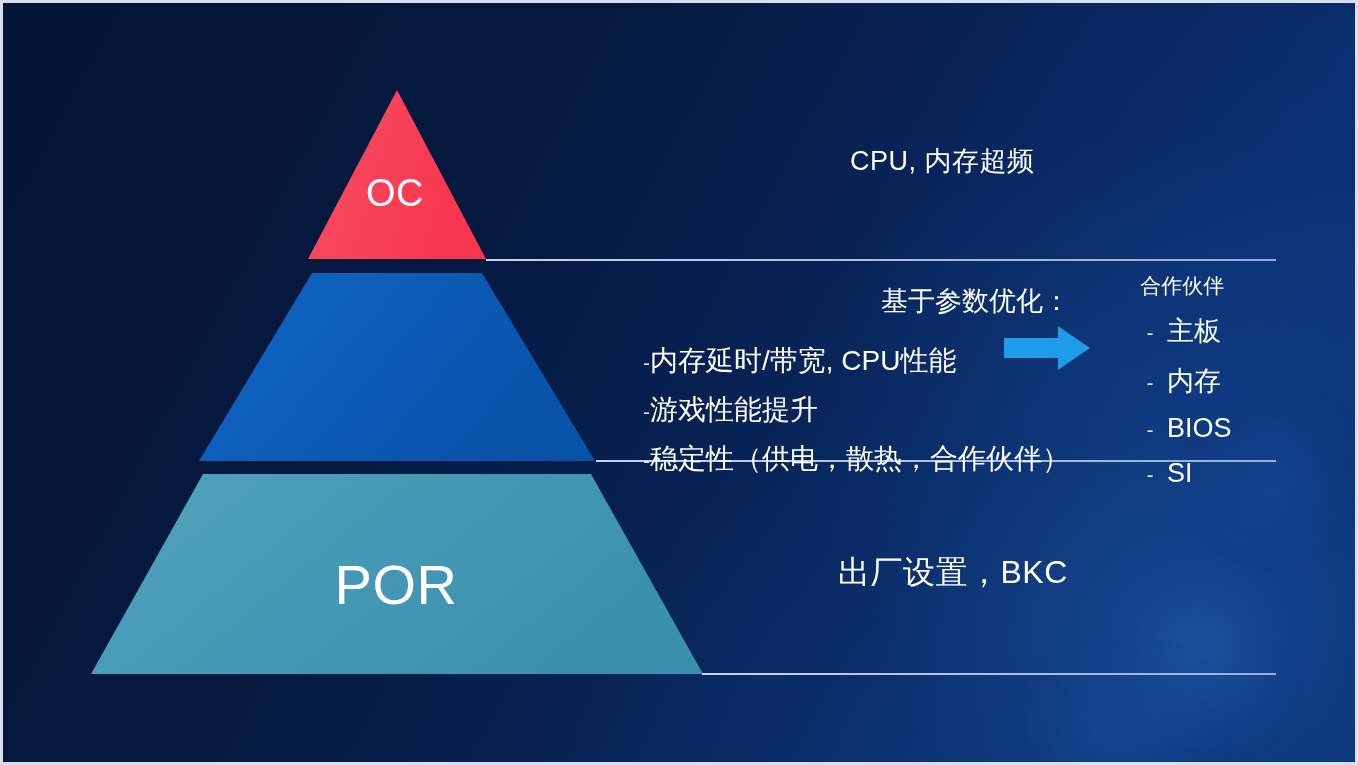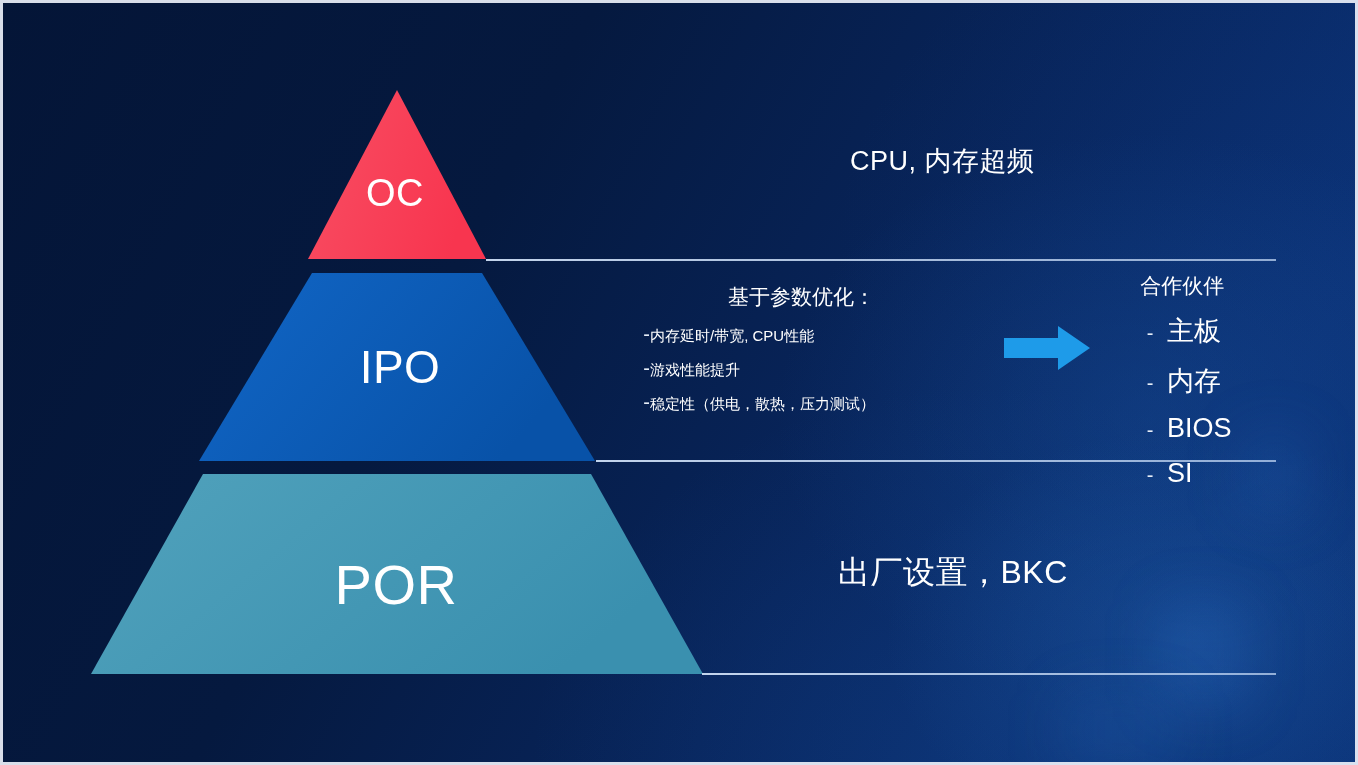--- a/index.html
+++ b/index.html
@@ -71,37 +71,37 @@
     white-space: nowrap;
   }
   #por-note {
     left: 838px; top: 551px;
     font-size: 32px;
     letter-spacing: 0.5px;
     white-space: nowrap;
   }
   #ipo-detail { left: 618px; top: 283px; }
   #ipo-detail .heading {
-    font-size: 21px;
-    margin-bottom: 12px;
+    font-size: 27px;
+    margin-bottom: 23px;
     white-space: nowrap;
   }
   .bullet-row {
     display: flex;
     align-items: baseline;
     margin-bottom: 11px;
     white-space: nowrap;
   }
   .bullet-dash {
     width: 32px;
     flex: 0 0 32px;
     font-size: 20px;
     color: #e7eef8;
   }
-  .bullet-text { font-size: 15px; }
+  .bullet-text { font-size: 28px; }
 
   
   #arrow {
     position: absolute;
     left: 1004px;
     top: 326px;
     width: 86px;
     height: 44px;
   }
 
@@ -143,21 +143,20 @@
       </defs>
 
       <polygon points="397,90 486,259 308,259" fill="url(#gradOC)"></polygon>
 
       <polygon points="312,273 482,273 595,461 199,461" fill="url(#gradIPO)"></polygon>
 
       <polygon points="203,474 591,474 703,674 91,674" fill="url(#gradPOR)"></polygon>
     </svg>
 
     <div class="tier-label" id="oc-label">OC</div>
-    <div class="tier-label" id="ipo-label">IPO</div>
     <div class="tier-label" id="por-label">POR</div>
   </div>
 
   <div class="divider" id="divider-top"></div>
   <div class="divider" id="divider-mid"></div>
   <div class="divider" id="divider-bottom"></div>
 
   <div class="text-block" id="oc-note">CPU, 内存超频</div>
 
   <div class="text-block" id="ipo-detail">
@@ -166,21 +165,21 @@
     <div class="bullet-row">
       <span class="bullet-dash">-</span>
       <span class="bullet-text">内存延时/带宽, CPU性能</span>
     </div>
     <div class="bullet-row">
       <span class="bullet-dash">-</span>
       <span class="bullet-text">游戏性能提升</span>
     </div>
     <div class="bullet-row">
       <span class="bullet-dash">-</span>
-      <span class="bullet-text">稳定性（供电，散热，压力测试）</span>
+      <span class="bullet-text">稳定性（供电，散热，合作伙伴）</span>
     </div>
   </div>
 
   <div id="arrow">
     <svg width="86" height="44" viewBox="0 0 86 44">
       <polygon points="0,12 54,12 54,0 86,22 54,44 54,32 0,32" fill="#1E9BE9"></polygon>
     </svg>
   </div>
 
   <div id="partners">

